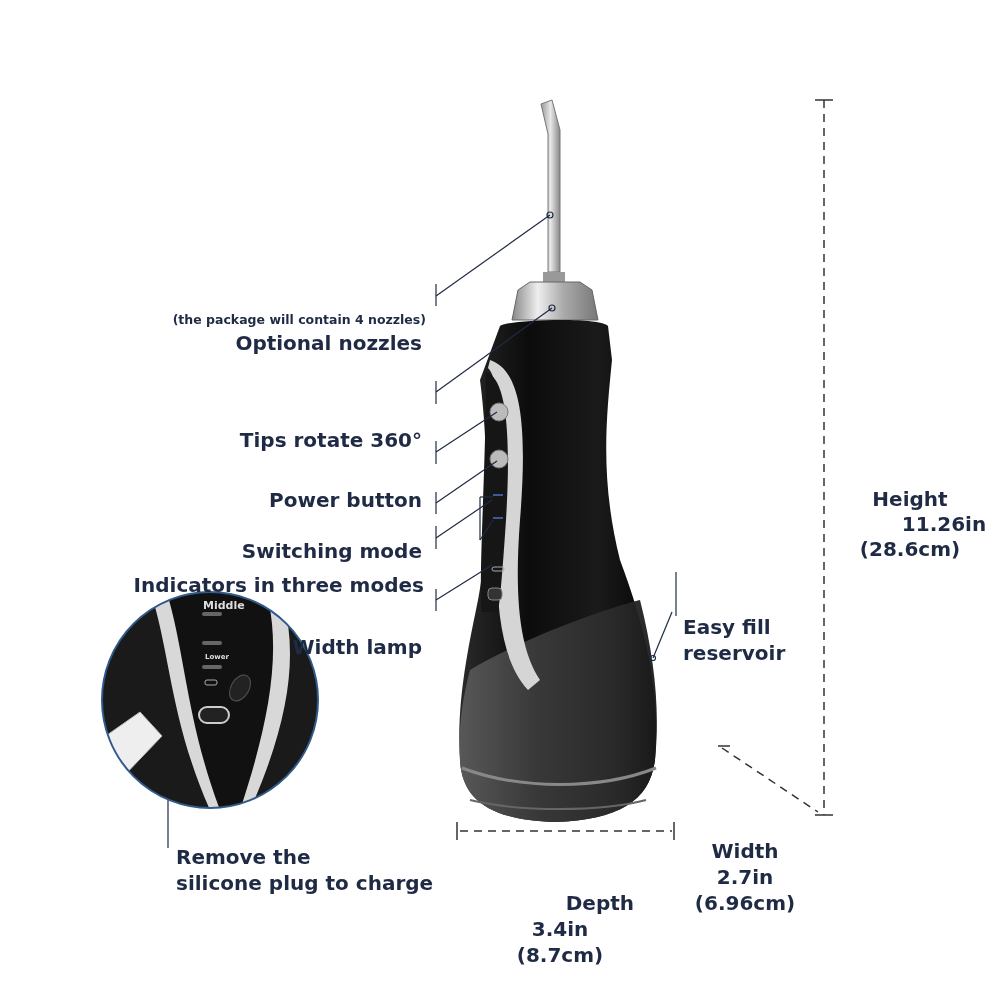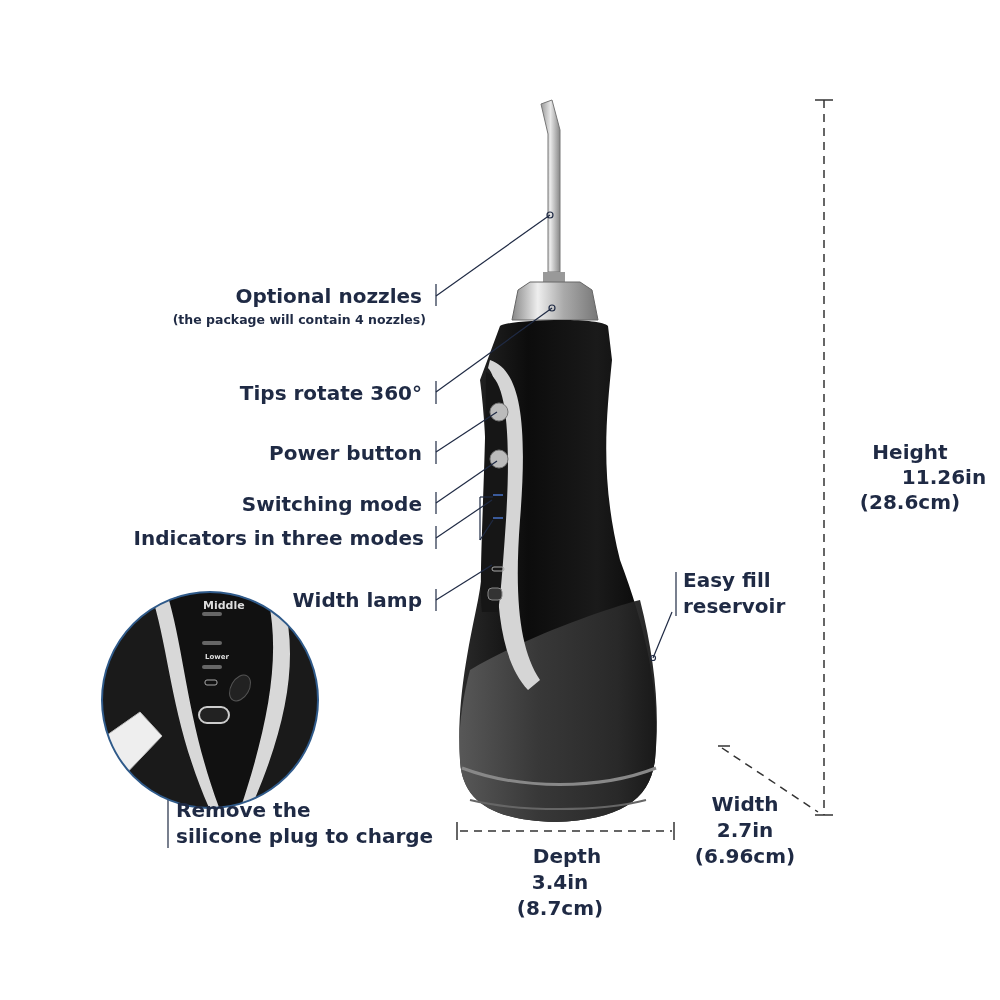--- a/index.html
+++ b/index.html
@@ -1,21 +1,21 @@
 <!DOCTYPE html>
 <html><head>
 <meta charset="utf-8">
 <style>
   html,body{margin:0;padding:0;background:#ffffff;}
   body{width:1000px;height:1000px;position:relative;overflow:hidden;font-family:"DejaVu Sans","Liberation Sans",sans-serif;color:#1f2a44;}
   .lbl{position:absolute;font-weight:bold;color:#1f2a44;white-space:nowrap;}
   .right{text-align:right;}
   .center{text-align:center;}
   svg.overlay{position:absolute;left:0;top:0;}
-  .l20{font-size:20px;line-height:24px;}
+  .l20{font-size:20px;line-height:24px;margin-top:47px;}
   .l13{font-size:12.5px;}
 </style>
 </head>
 <body>
 
 <svg class="overlay" width="1000" height="1000">
   <defs>
     <linearGradient id="bodyG" x1="0" x2="1">
       <stop offset="0" stop-color="#2a2a2a"></stop>
       <stop offset="0.35" stop-color="#0c0c0c"></stop>
@@ -138,15 +138,15 @@
 <div class="lbl l20" style="left:176px;top:824px;">silicone plug to charge</div>
 
 <div class="lbl l20 center" style="left:855px;width:110px;top:440px;">Height</div>
 <div class="lbl l20 center" style="left:889px;width:110px;top:465px;">11.26in</div>
 <div class="lbl l20 center" style="left:855px;width:110px;top:490px;">(28.6cm)</div>
 
 <div class="lbl l20 center" style="left:690px;width:110px;top:792px;">Width</div>
 <div class="lbl l20 center" style="left:690px;width:110px;top:818px;">2.7in</div>
 <div class="lbl l20 center" style="left:690px;width:110px;top:844px;">(6.96cm)</div>
 
-<div class="lbl l20 center" style="left:512px;width:110px;top:844px;">Depth</div>
+<div class="lbl l20 center" style="left:524px;width:110px;top:844px;text-align:right;">Depth</div>
 <div class="lbl l20 center" style="left:505px;width:110px;top:870px;">3.4in</div>
 <div class="lbl l20 center" style="left:505px;width:110px;top:896px;">(8.7cm)</div>
 
 </body></html>

